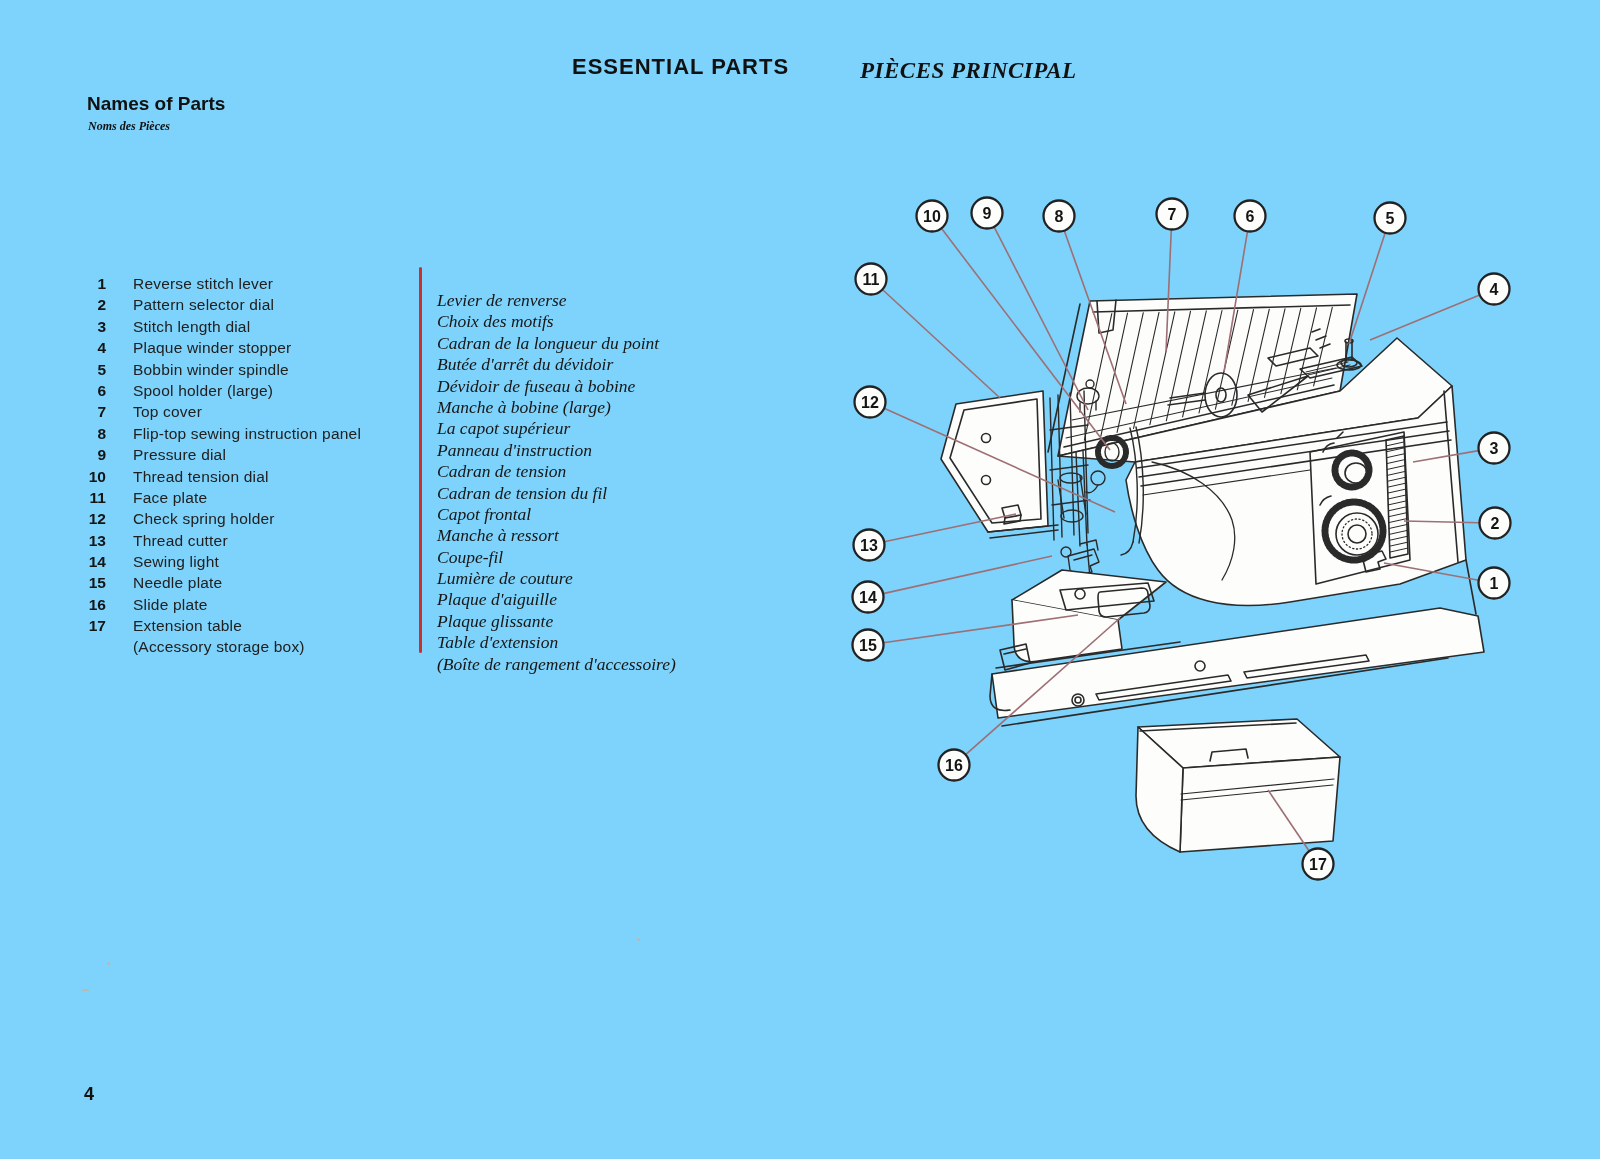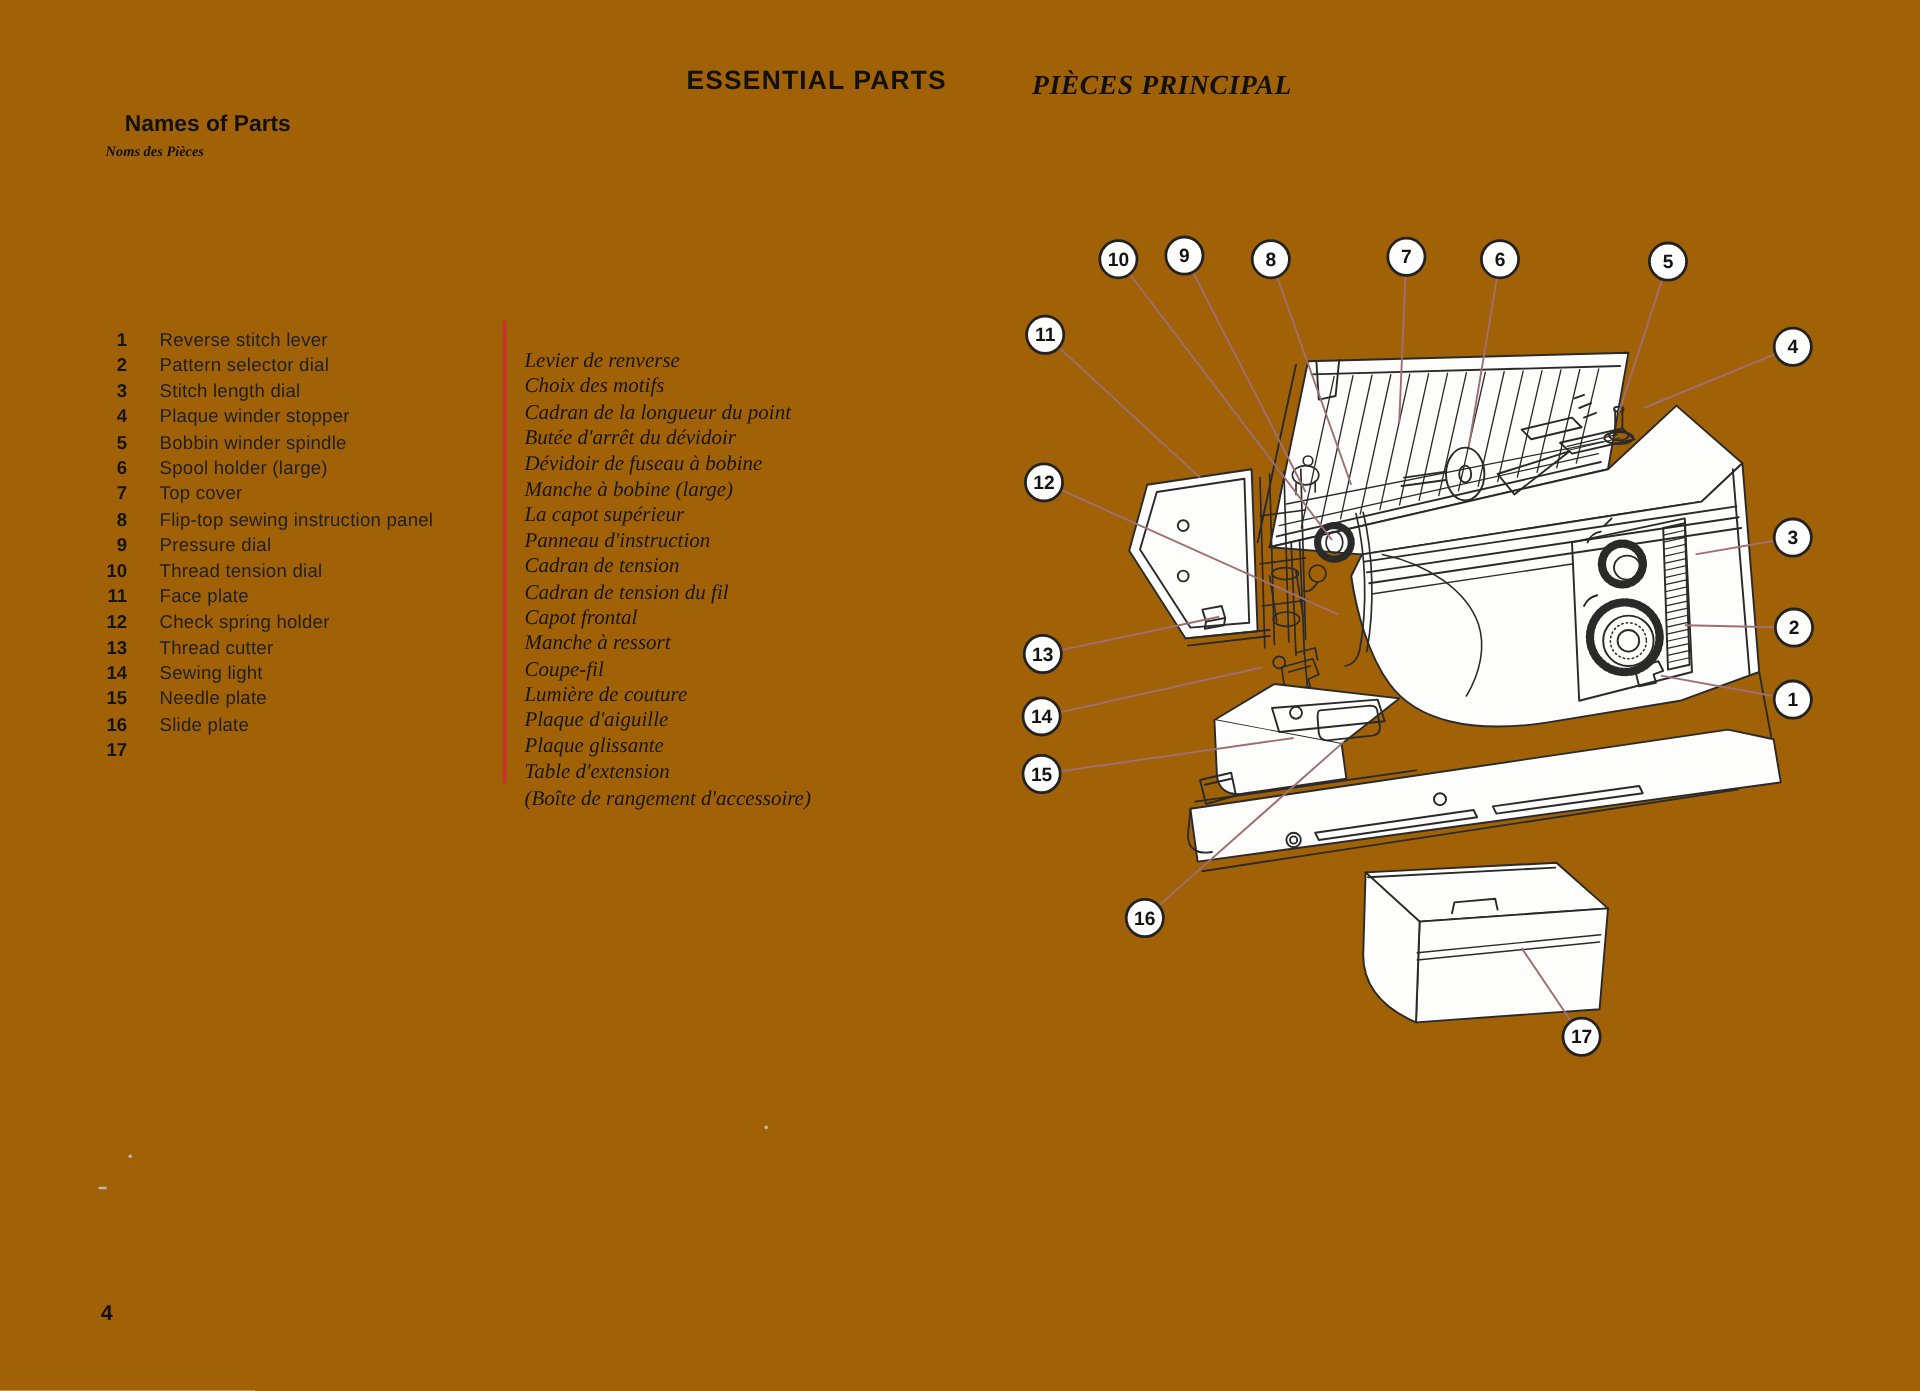--- a/index.html
+++ b/index.html
@@ -1,16 +1,16 @@
 <!DOCTYPE html>
 <html><head>
 <meta charset="utf-8">
 <style>
   html,body{margin:0;padding:0;background:#e8e8e4;}
-  #page{position:relative;width:1600px;height:1159px;background:#a16207;overflow:hidden;
+  #page{position:relative;width:1600px;height:1159px;background:#7dd3fc;overflow:hidden;
         font-family:"Liberation Sans",sans-serif;color:#1c1c1c;}
   .abs{position:absolute;}
   .title-en{font-size:22px;font-weight:700;letter-spacing:1px;color:#111;}
   .title-fr{font-family:"Liberation Serif",serif;font-style:italic;font-weight:700;
             font-size:23px;letter-spacing:.5px;color:#111;}
   .sub-en{font-size:19px;font-weight:700;color:#111;}
   .sub-fr{font-family:"Liberation Serif",serif;font-style:italic;font-weight:700;font-size:12px;color:#111;}
   #list-en{left:88px;top:273px;}
   #list-fr{left:437px;top:290px;}
   .row{display:flex;align-items:baseline;line-height:21.4px;height:21.4px;white-space:nowrap;}
@@ -28,21 +28,21 @@
   svg text{font-family:"Liberation Sans",sans-serif;}
 </style>
 </head>
 <body>
 
 <div id="page">
 
   <div class="abs title-en" style="left:572px;top:54px;">ESSENTIAL PARTS</div>
   <div class="abs title-fr" style="left:860px;top:58px;">PIÈCES PRINCIPAL</div>
 
-  <div class="abs sub-en" style="left:104px;top:93px;">Names of Parts</div>
+  <div class="abs sub-en" style="left:87px;top:93px;">Names of Parts</div>
   <div class="abs sub-fr" style="left:88px;top:119px;">Noms des Pièces</div>
 
   <div id="list-en" class="abs">
       <div class="row">
         <span class="num">1</span>
         <span><span class="lbl-en">Reverse stitch lever</span></span>
       </div>
       <div class="row">
         <span class="num">2</span>
         <span><span class="lbl-en">Pattern selector dial</span></span>
@@ -98,20 +98,21 @@
       <div class="row">
         <span class="num">15</span>
         <span><span class="lbl-en">Needle plate</span></span>
       </div>
       <div class="row">
         <span class="num">16</span>
         <span><span class="lbl-en">Slide plate</span></span>
       </div>
       <div class="row tall">
         <span class="num">17</span>
+        <span><span class="lbl-en">Extension table</span><span class="sub-line" style="display: block; margin-left: 27px;">(Accessory storage box)</span></span>
       </div>
     </div>
   <div id="divider" class="abs"></div>
   <div id="list-fr" class="abs">
       <div class="fr-row"><span class="lbl-fr">Levier de renverse</span></div>
       <div class="fr-row"><span class="lbl-fr">Choix des motifs</span></div>
       <div class="fr-row"><span class="lbl-fr">Cadran de la longueur du point</span></div>
       <div class="fr-row"><span class="lbl-fr">Butée d'arrêt du dévidoir</span></div>
       <div class="fr-row"><span class="lbl-fr">Dévidoir de fuseau à bobine</span></div>
       <div class="fr-row"><span class="lbl-fr">Manche à bobine (large)</span></div>

